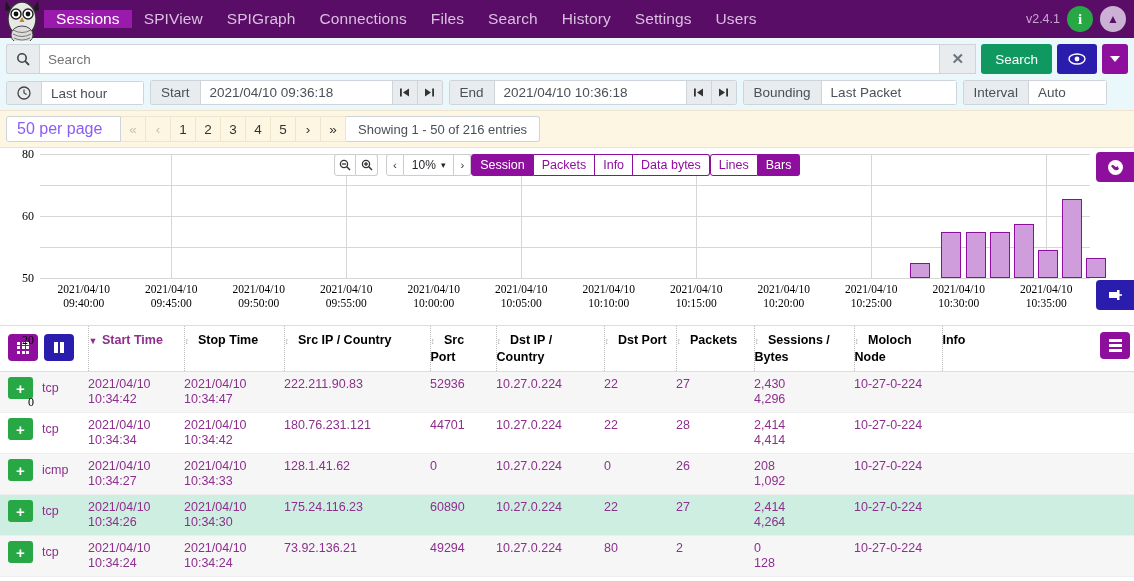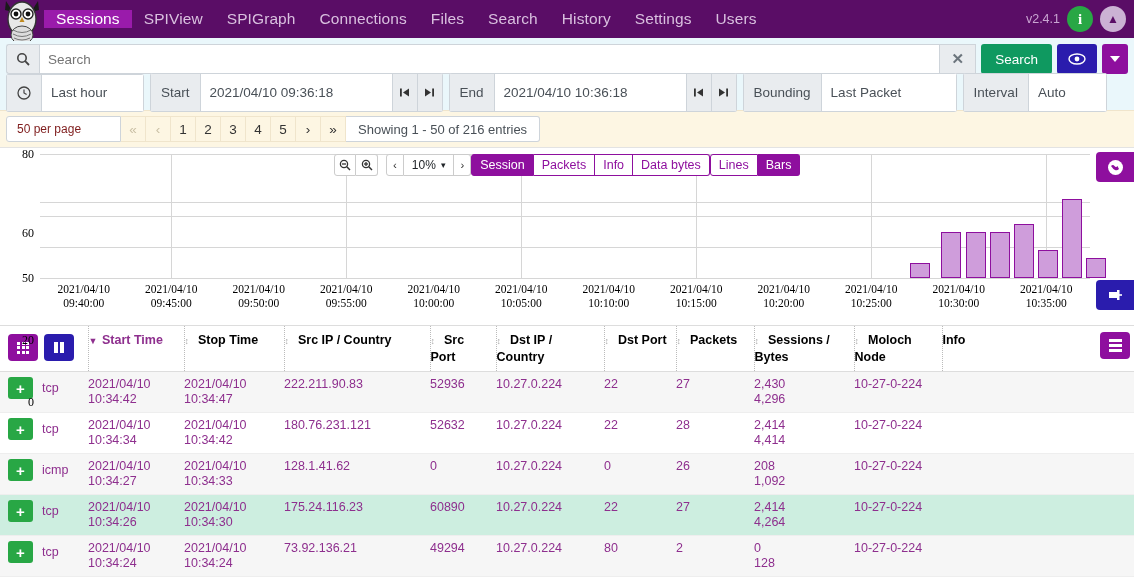--- a/index.html
+++ b/index.html
@@ -51,35 +51,35 @@
   .btn-search{
     background:#0f9960; color:#fff; border:none; padding:0 14px; margin-left:5px;
     border-radius:3px; font-size:13.5px; cursor:pointer;
   }
   .btn-eye{ background:#2a1cad; color:#fff; border:none; width:40px; margin-left:5px;
     border-radius:3px; cursor:pointer; display:flex;align-items:center;justify-content:center;}
   .btn-caret{ background:#8e0f9e; color:#fff; border:none; width:26px; margin-left:5px;
     border-radius:3px; cursor:pointer; display:flex;align-items:center;justify-content:center;}
 
   
-  .trow{ display:flex; align-items:center; height:25px; margin-top:6px; }
+  .trow{ display:flex; align-items:flex-end; height:25px; margin-top:6px; }
   .tgrp{ display:flex; border-radius:3px; overflow:hidden; }
   .tad{ background:#e9ecef; border:1px solid #ced4da; display:flex;align-items:center;
-    justify-content:center; padding:11px 10px; color:#495057; font-size:13.5px; white-space:nowrap;}
+    justify-content:center; padding:4px 10px; color:#495057; font-size:13.5px; white-space:nowrap;}
   .tin{ background:#fff; border:1px solid #ced4da; border-left:none; padding:0 9px;
     display:flex;align-items:center; color:#495057; font-size:13.5px; white-space:nowrap;}
   .tnav{ background:#e9ecef; border:1px solid #ced4da; border-left:none; width:25px;
     display:flex;align-items:center;justify-content:center;color:#333;font-size:11px;cursor:pointer;}
   .sep{ width:6px; }
 
   
   .pagewrap{ background:#fdf6e3; border-top:1px solid #f0e5cc; padding:5px 6px; display:flex; }
   .pagebox{ display:flex; height:26px; }
   .perpage{ background:#fff; border:1px solid #ced4da; border-radius:3px 0 0 3px;
-    width:115px; display:flex;align-items:center; padding:4px 10px; color:#7f1d1d; font-size:12px;}
+    width:115px; display:flex;align-items:center; padding:4px 10px; color:#8b5cf6; font-size:16px;}
   .pgbtn{ background:#fdf6e3; border:1px solid #f0e5cc; border-left:none; min-width:25px;
     display:flex;align-items:center;justify-content:center; color:#333; font-size:13.5px; cursor:pointer;}
   .pgbtn.mut{ color:#c9bfa4; }
   .showing{ background:#fff; border:1px solid #ced4da; border-left:none;
     border-radius:0 3px 3px 0; display:flex;align-items:center;padding:0 12px;
     color:#495057;font-size:13px; white-space:nowrap;}
 
   
   .graphwrap{ position:relative; height:178px; background:#fff; border-top:1px solid #e3e3e3;}
   .gtoolbar{ position:absolute; top:6px; left:334px; display:flex; align-items:center; z-index:6; }
@@ -356,21 +356,21 @@
   <div class="plot" id="plot">
       <div class="gl" style="top: 124px;">
         <div class="ylab" style="top: 124px;">0</div>
       </div>
       <div class="gl" style="top: 93px;">
         <div class="ylab" style="top: 93px;">20</div>
       </div>
       <div class="gl" style="top: 62px;">
         <div class="ylab" style="top: 62px;">50</div>
       </div>
-      <div class="gl" style="top: 48px;">
+      <div class="gl" style="top: 31px;">
         <div class="ylab" style="top: 31px;">60</div>
       </div>
       <div class="gl" style="top: 0px;">
         <div class="ylab" style="top: 0px;">80</div>
       </div>
       <div class="vl" style="left: 12.5%;"></div>
       <div class="vl" style="left: 29.1667%;"></div>
       <div class="vl" style="left: 45.8333%;"></div>
       <div class="vl" style="left: 62.5%;"></div>
       <div class="vl" style="left: 79.1667%;"></div>
@@ -526,21 +526,21 @@
         <tr>
           <td>
             <div class="protocell">
               <div class="plusbtn">+</div>
               <span class="proto">tcp</span>
             </div>
           </td>
           <td>2021/04/10<br>10:34:34</td>
           <td>2021/04/10<br>10:34:42</td>
           <td>180.76.231.121</td>
-          <td>52632</td>
+          <td>44701</td>
           <td>10.27.0.224</td>
           <td>22</td>
           <td>28</td>
           <td>2,414<br>4,414</td>
           <td>10-27-0-224</td>
           <td></td>
         </tr>
         <tr class="alt">
           <td>
             <div class="protocell">

